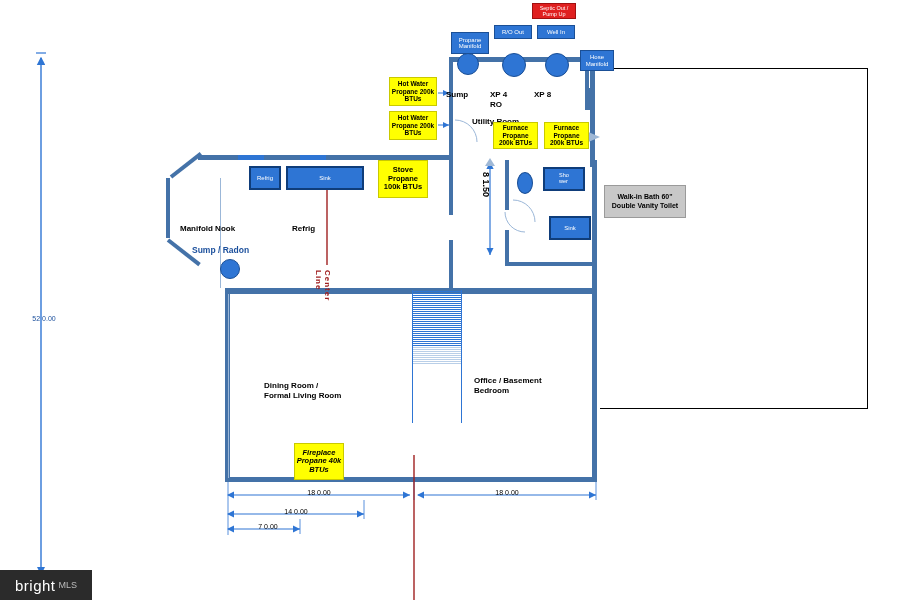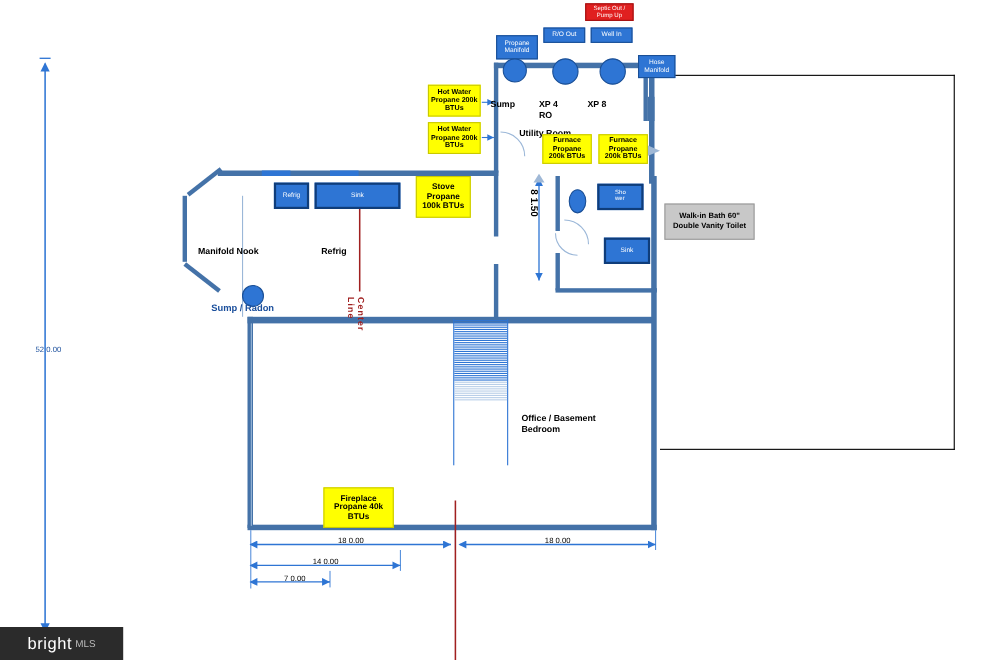--- a/index.html
+++ b/index.html
@@ -97,21 +97,20 @@
     position: absolute;
     color: #000000;
     font-size: 7px;
     text-align: center;
   }
   .bluetext {
     position: absolute;
     color: #1b4f9c;
     font-size: 8.5px;
     font-weight: bold;
-    margin-top: 30px;
   }
   .circle {
     position: absolute;
     border-radius: 50%;
     background: #2e75d4;
     border: 1px solid #1a4f96;
   }
   .vertlabel {
     position: absolute;
     color: #000000;
@@ -152,21 +151,21 @@
     border-bottom: 1px solid #2e75d4;
     box-sizing: border-box;
   }
   .stairs .step.light { border-bottom: 1px solid #b9cfe8; }
 
   
   #watermark {
     position: absolute;
     left: 0;
     bottom: 0;
-    width: 112px;
+    width: 92px;
     height: 30px;
     background: #2b2b2b;
     display: flex;
     align-items: center;
     justify-content: center;
     color: #ffffff;
     font-size: 15px;
     letter-spacing: 0.5px;
   }
   #watermark .mls {
@@ -368,21 +367,21 @@
   <div class="yellowbox" style="left:544px; top:122px; width:45px; height:27px;">
     <span>Furnace
 Propane
 200k BTUs</span>
   </div>
   <div class="yellowbox" style="left:378px; top:160px; width:50px; height:38px; font-size:7.5px;">
     <span>Stove
 Propane
 100k BTUs</span>
   </div>
-  <div class="yellowbox" style="left:294px; top:443px; width:64px; height:37px; font-size:7.5px;">
+  <div class="yellowbox" style="left:294px; top:443px; width:50px; height:37px; font-size:7.5px;font-style:italic;">
     <span>Fireplace
 Propane
 40k BTUs</span>
   </div>
 
   <div class="graybox" style="left:604px; top:185px; width:82px; height:33px;">
     <span>Walk-in Bath
 60" Double Vanity
 Toilet</span>
   </div>
@@ -404,20 +403,24 @@
   <div class="circle" style="left:220px; top:259px; width:18px; height:18px;"></div>
 
   <div class="wall" style="left:589px; top:88px; width:6px; height:22px;"></div>
 
   <div class="roomlabel" style="left:180px; top:214px; width:86px;">
     <span>Manifold Nook</span>
   </div>
   <div class="roomlabel" style="left:292px; top:214px; width:80px;">
     <span>Refrig</span>
   </div>
+  <div class="roomlabel" style="left:264px; top:371px; width:120px;">
+    <span>Dining Room /
+Formal Living Room</span>
+  </div>
   <div class="roomlabel" style="left:474px; top:366px; width:120px;">
     <span>Office / Basement
 Bedroom</span>
   </div>
 
   <div class="bluetext" style="left:192px; top:245px;">
     <span>Sump / Radon</span>
   </div>
 
   <div class="redvert" style="left:314px; top:270px; height:0;">

